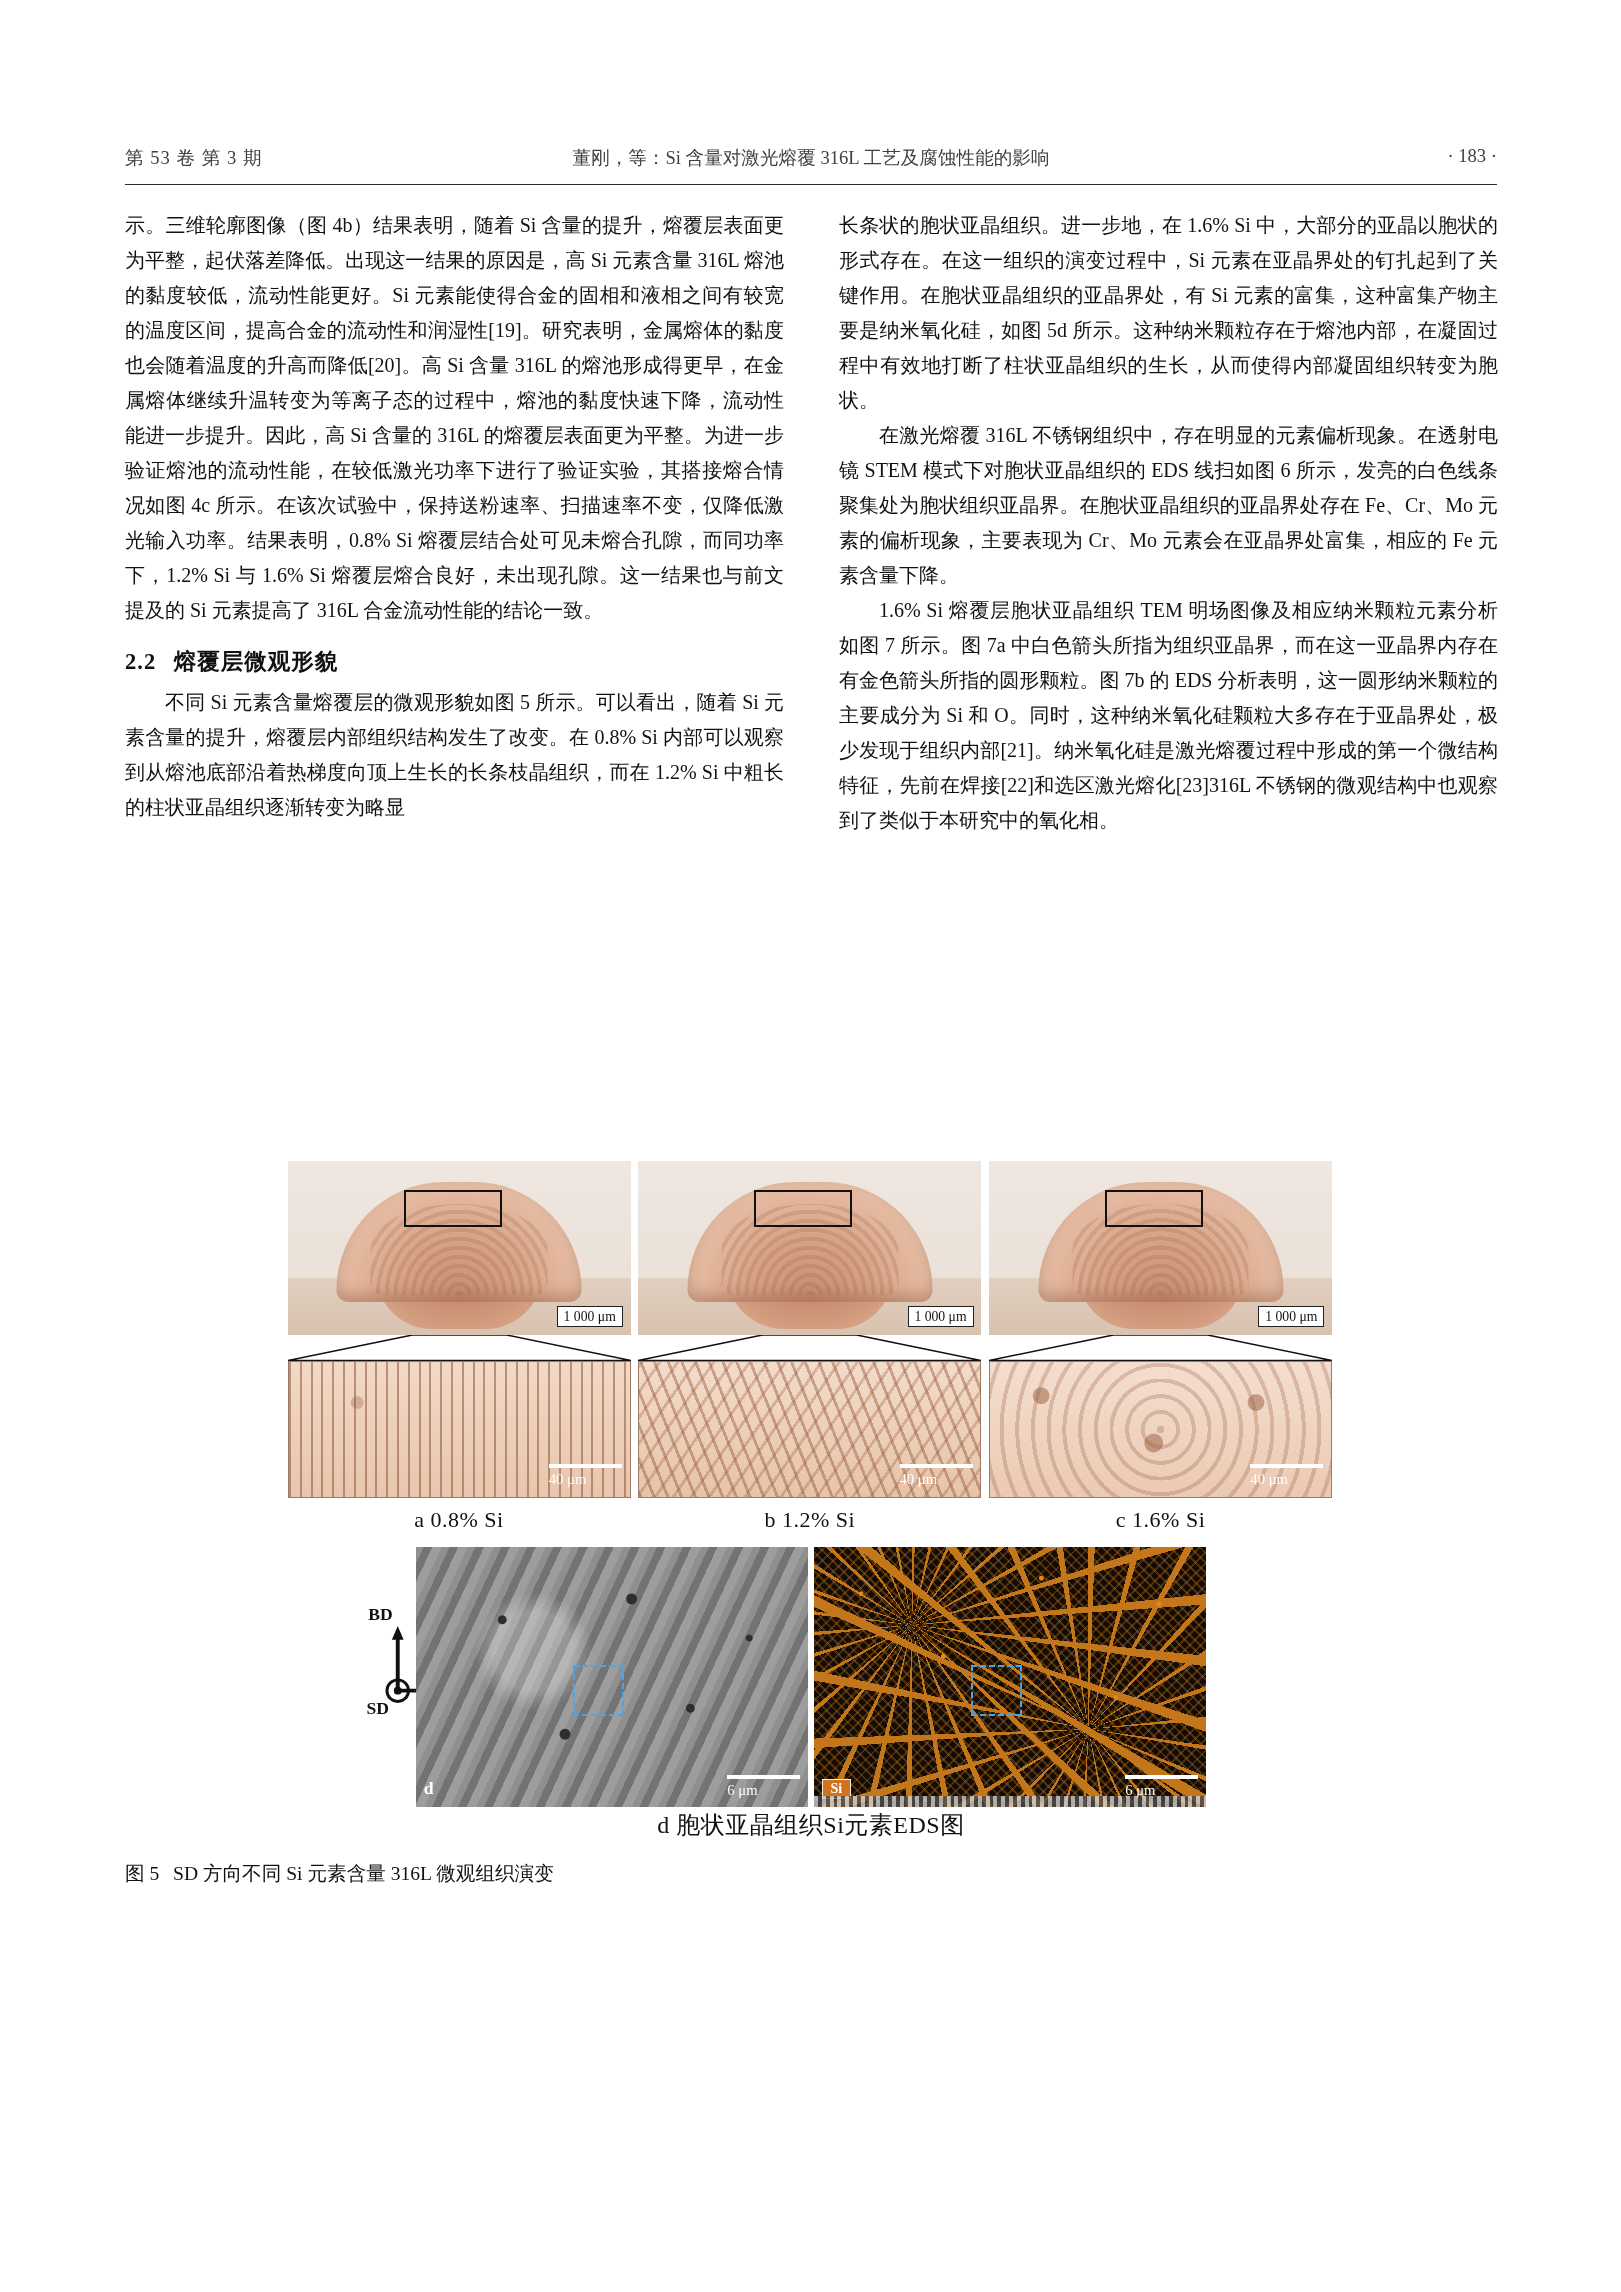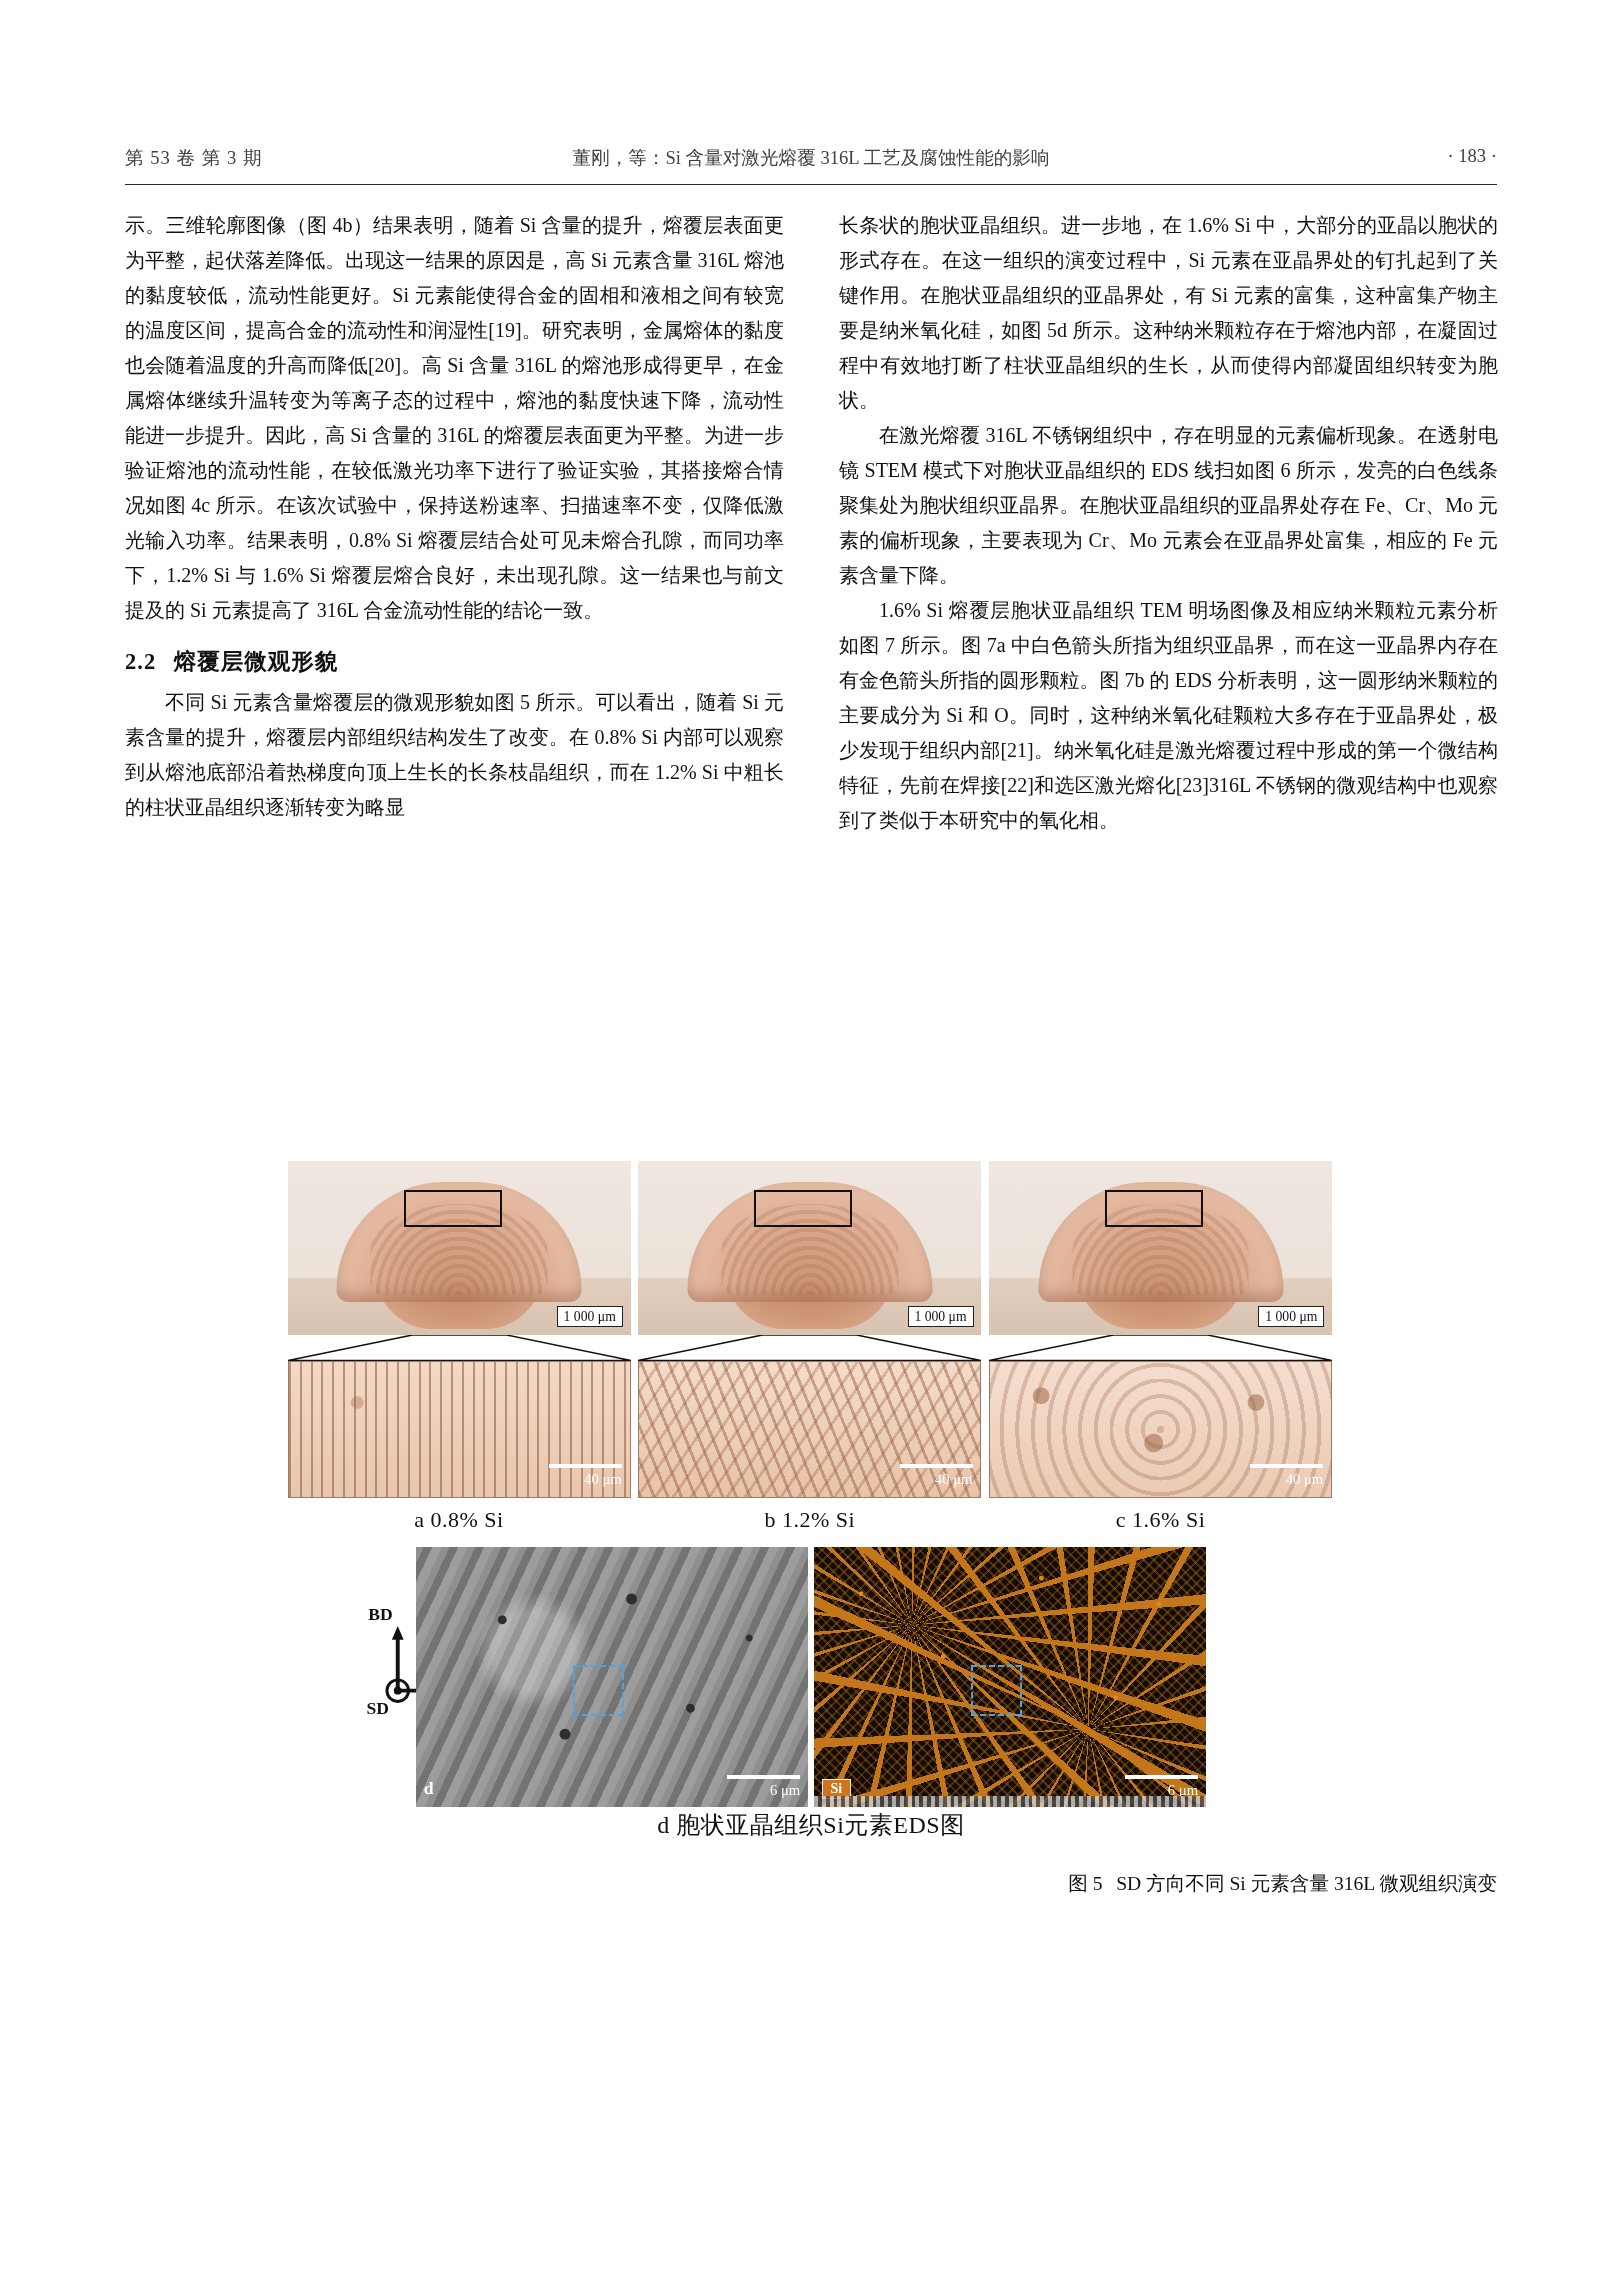--- a/index.html
+++ b/index.html
@@ -152,21 +152,20 @@
   .scalebar {
     position: absolute;
     right: 7.8px;
     bottom: 7.8px;
     background: #fff;
     border: 1px solid #222;
     padding: 1px 5.9px;
     font-size: 13.7px;
     font-family: "Liberation Serif", serif;
     line-height: 17.6px;
-    text-align: right;
   }
   .scalebar.dark {
     background: transparent;
     border: none;
     color: #fff;
     font-size: 14.7px;
     padding: 0;
   }
   .scalebar.dark .bar {
     display: block;
@@ -309,24 +308,24 @@
     opacity: .8;
   }
   .cap-d {
     text-align: center;
     font-size: 24px;
     margin-top: 2px;
     letter-spacing: 0.5px;
   }
   .fig-caption {
     width: 1372px;
-    text-align: right;
+    text-align: left;
     font-size: 19.6px;
     line-height: 30px;
-    margin-top: 28px;
+    margin-top: 18px;
   }
   .fig-caption .en {
     font-size: 18.6px;
   }
   .fig-caption .cn .num { margin-right: 13.7px; }
 </style>
 </head>
 <body>
 
 <div class="page">

